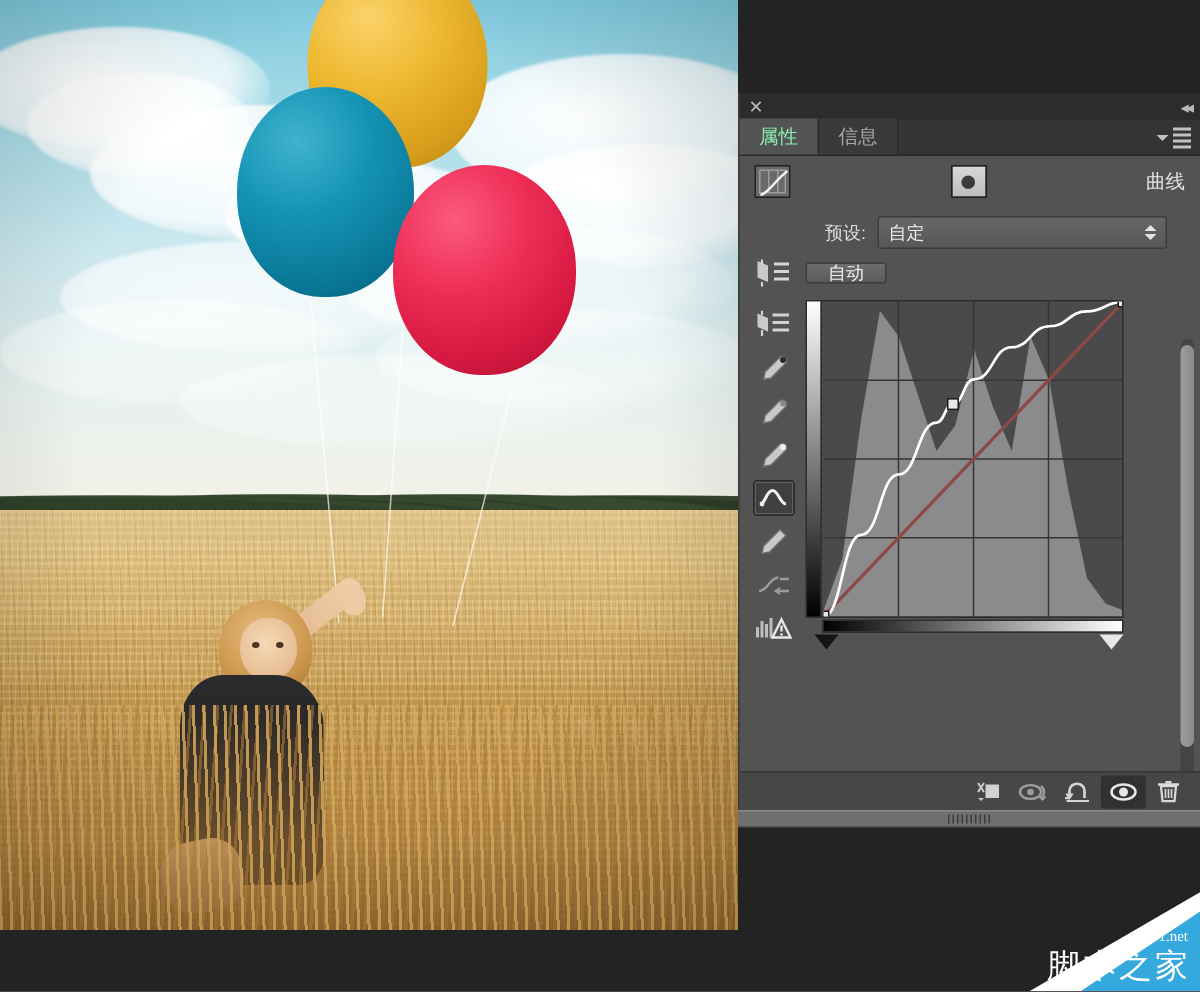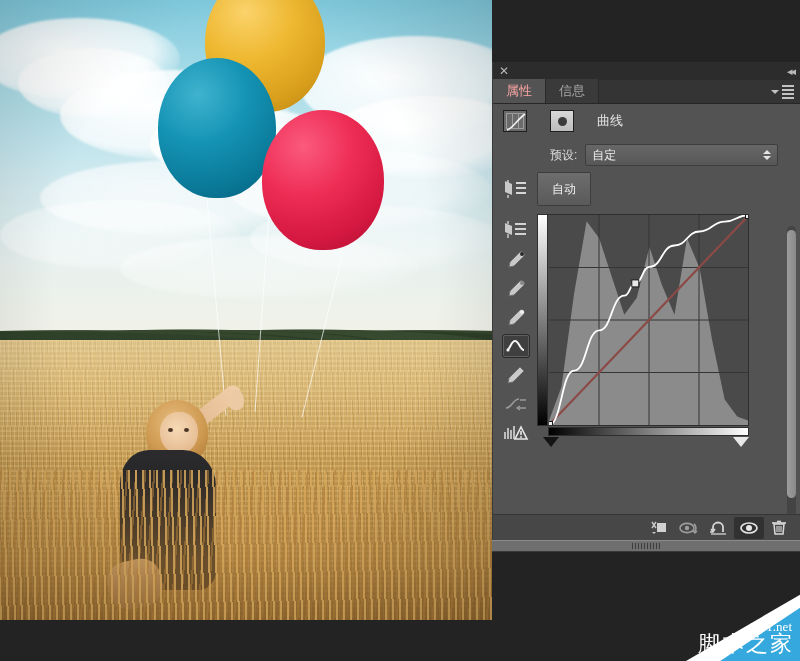--- a/index.html
+++ b/index.html
@@ -148,31 +148,31 @@
 
   .tab-strip {
     height: 24px; background: #343434; display: flex; align-items: flex-end;
     border-bottom: 1px solid #272727; flex:none; position: relative;
   }
   .tab {
     height: 24px; padding: 0 13px; display:flex; align-items:center;
     font-size: 13px; color: #a8a8a8; background: #3a3a3a;
     border-right: 1px solid #2a2a2a;
   }
-  .tab.active { background: #535353; color: #fca5a5; }
+  .tab.active { background: #535353; color: #86efac; }
   .tab-menu {
     position:absolute; right: 6px; top: 5px; display:flex; align-items:center; gap:3px;
   }
   .tab-menu .caret { width:0;height:0;border-left:4px solid transparent;border-right:4px solid transparent;border-top:4px solid #c2c2c2; }
   .tab-menu .lines { display:flex; flex-direction:column; gap:2px; }
   .tab-menu .lines i { display:block; width:12px; height:2px; background:#c2c2c2; }
 
   .adj-header {
     height: 34px; display:flex; align-items:center; gap: 23px;
-    padding: 0 10px; flex:none;
+    padding: 0 10px; flex:none;justify-content:space-between;
   }
   .adj-thumb {
     width: 24px; height: 22px; border: 1px solid #1f1f1f; background: #6a6a6a;
     position: relative; overflow:hidden;
   }
   .adj-thumb .grid-l { position:absolute; inset:2px; border:1px solid #9d9d9d; }
   .adj-thumb .grid-l::before, .adj-thumb .grid-l::after {
     content:""; position:absolute; background:#9d9d9d;
   }
   .adj-thumb .grid-l::before { left:33%; top:0; bottom:0; width:1px; }
@@ -203,21 +203,21 @@
     display:flex; flex-direction:column; gap:2px;
   }
   .select .arrows .up { width:0;height:0;border-left:4px solid transparent;border-right:4px solid transparent;border-bottom:4px solid #e4e4e4; }
   .select .arrows .dn { width:0;height:0;border-left:4px solid transparent;border-right:4px solid transparent;border-top:4px solid #e4e4e4; }
 
   .row-channel {
     display:flex; align-items:center; gap: 8px; padding: 2px 22px 4px 10px;
   }
   .icon-adjust { width: 26px; height: 20px; flex:none; position:relative; }
   .btn {
-    height: 34px; padding: 0 14px; background: linear-gradient(to bottom,#6d6d6d,#5a5a5a);
+    height: 14px; padding: 0 14px; background: linear-gradient(to bottom,#6d6d6d,#5a5a5a);
     border: 1px solid #3d3d3d; border-radius: 2px;
     font-size: 12px; color: #f0f0f0; display:flex; align-items:center; justify-content:center;
   }
 
   .curve-area { display:flex; padding: 4px 22px 0 6px; gap: 4px; }
   .tool-col { width: 34px; display:flex; flex-direction:column; align-items:center; gap: 5px; padding-top: 4px; }
   .tool {
     width: 28px; height: 24px; display:flex; align-items:center; justify-content:center;
     border-radius: 3px;
   }
@@ -287,21 +287,21 @@
     position:absolute; left: 0; bottom: 0; width: 190px; height: 72px;
     background: #ffffff;
     clip-path: polygon(40% 100%, 100% 8%, 100% 100%);
   }
   .wm .blue-tri {
     position:absolute; left: 0; bottom: 0; width: 190px; height: 72px;
     background: #35a9dd;
     clip-path: polygon(58% 100%, 100% 26%, 100% 100%);
   }
   .wm .wm-url {
-    position:absolute; right: 8px; top: 30px; color:#ffffff; font-size: 13px;
+    position:absolute; right: 8px; top: 30px; color:#ffffff; font-size: 10px;
     font-family: "Liberation Serif", serif;
   }
   .wm .wm-name {
     position:absolute; right: 6px; bottom: 2px; color:#ffffff; font-size: 22px;
     letter-spacing: 2px; font-weight: normal;
   }
 </style>
 </head>
 <body>
 

